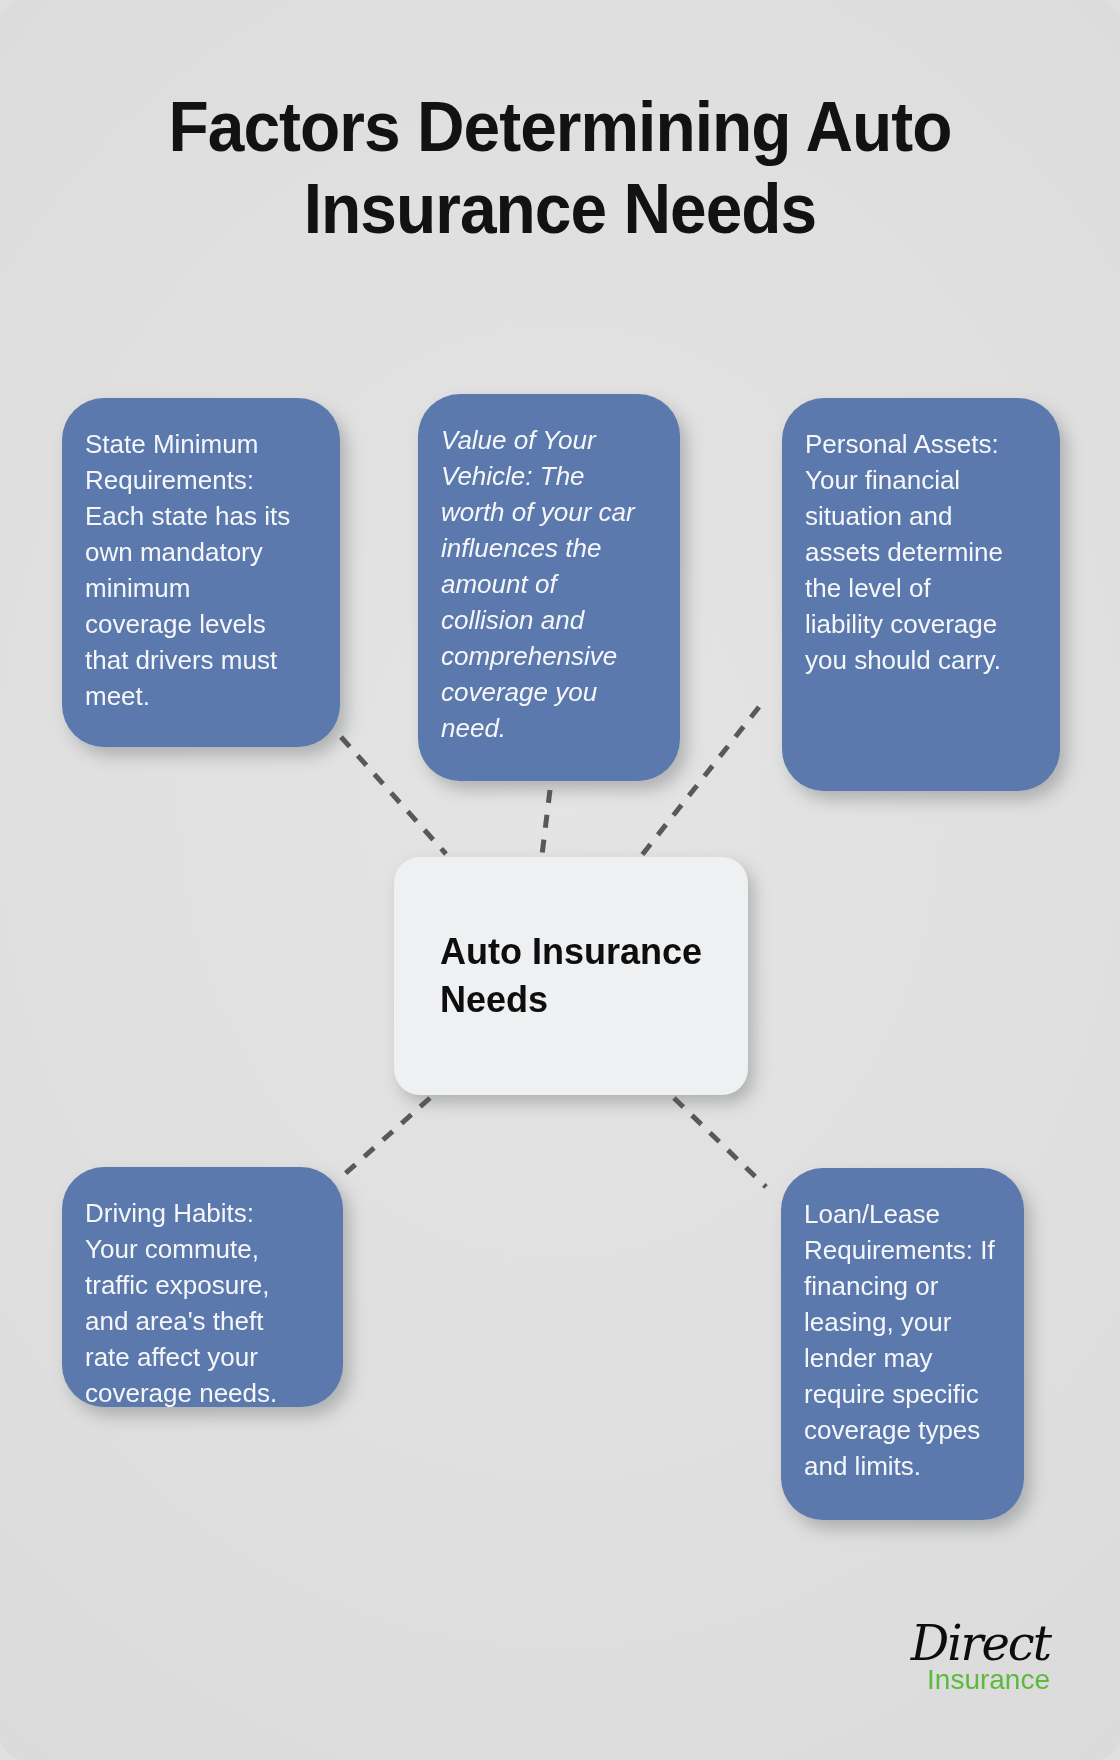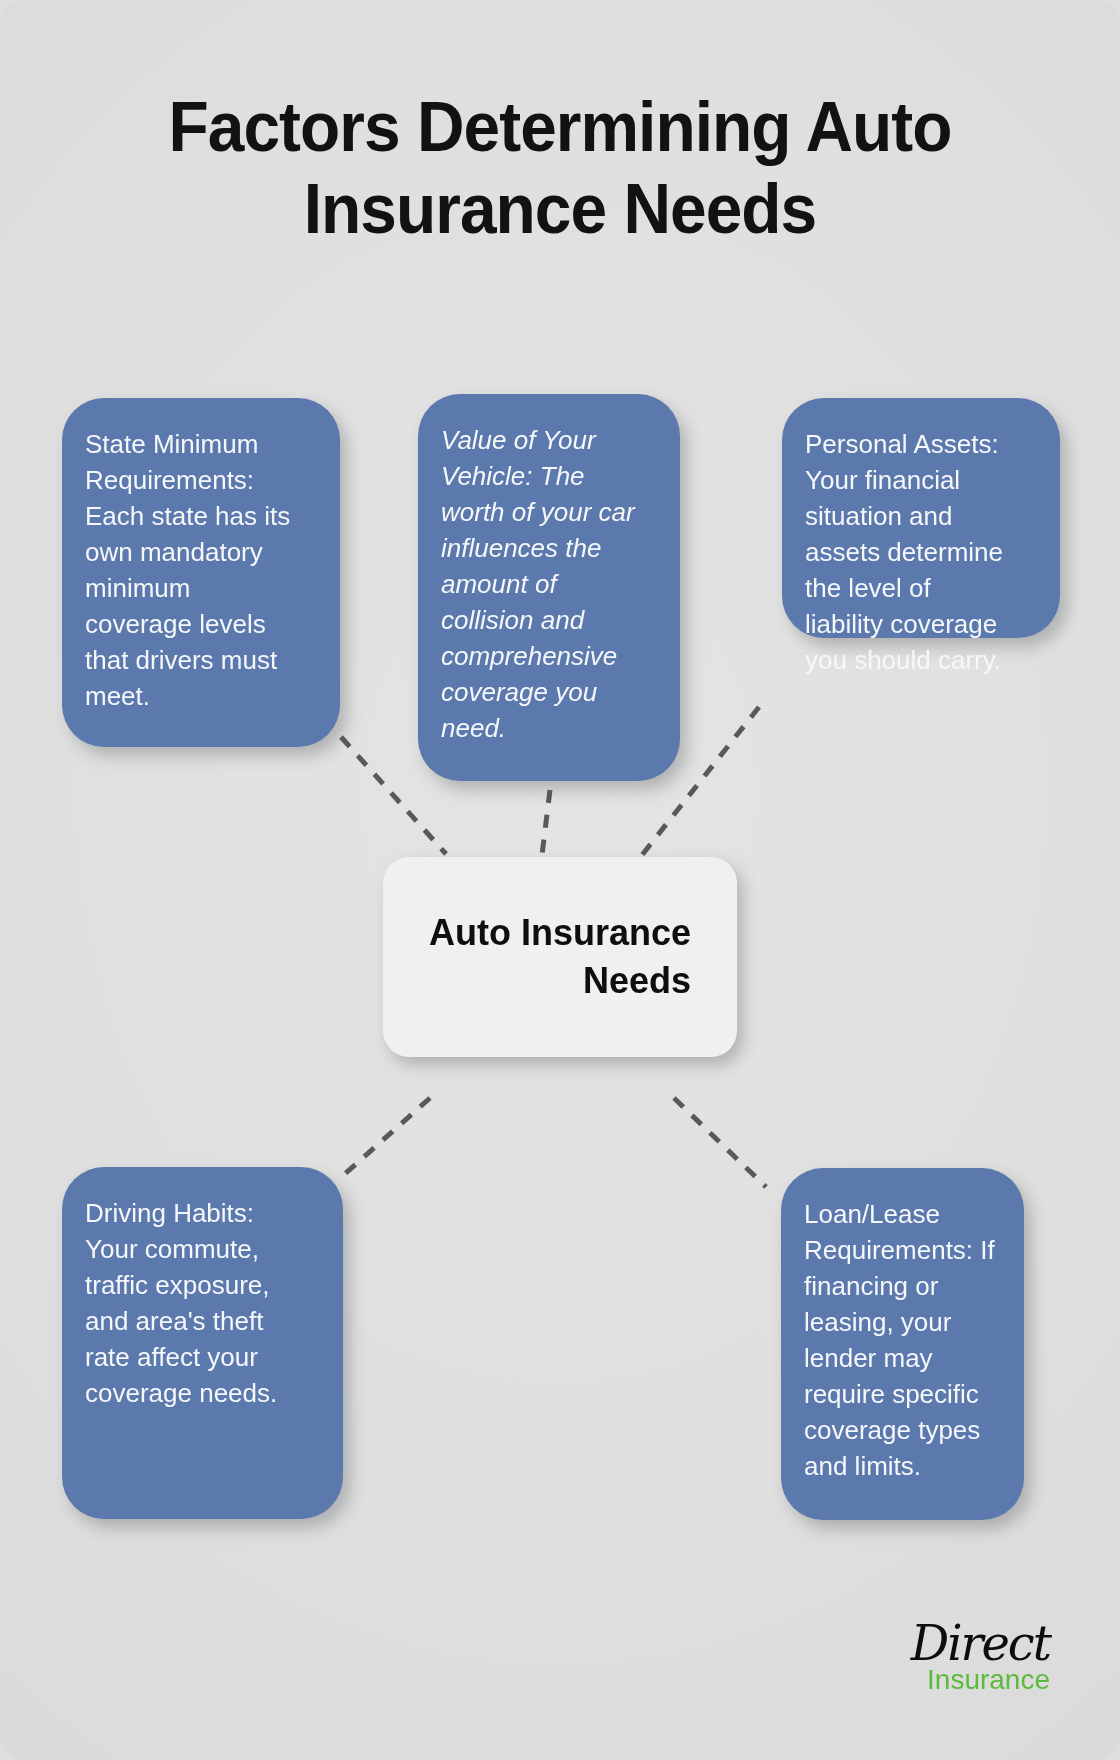--- a/index.html
+++ b/index.html
@@ -50,31 +50,31 @@
     border-radius:42px;
     box-shadow:7px 9px 16px rgba(90,90,95,0.35);
     color:var(--node-text);
     font-size:26px;
     line-height:36px;
     padding:28px 10px 0 23px;
   }
   .node-text{white-space:pre-line;display:block;}
   .node1{left:62px;top:398px;width:278px;height:349px;}
   .node2{left:418px;top:394px;width:262px;height:387px;font-style:italic;}
-  .node3{left:782px;top:398px;width:278px;height:240px;}
-  .node4{left:62px;top:1167px;width:281px;height:352px;}
+  .node3{left:782px;top:398px;width:278px;height:393px;}
+  .node4{left:62px;top:1167px;width:281px;height:240px;}
   .node5{left:781px;top:1168px;width:243px;height:352px;}
   .center-node{
     position:absolute;
-    left:383px;top:857px;width:354px;height:200px;
+    left:394px;top:857px;width:354px;height:238px;
     background:var(--center-bg);
     border-radius:26px;
     box-shadow:6px 8px 16px rgba(90,90,95,0.35);
     display:flex;align-items:center;justify-content:center;
-    text-align:right;
+    text-align:left;
   }
   .center-label{
     font-size:36px;
     font-weight:bold;
     line-height:48px;
     color:var(--center-text);
     white-space:pre-line;
   }
   .logo{
     position:absolute;

